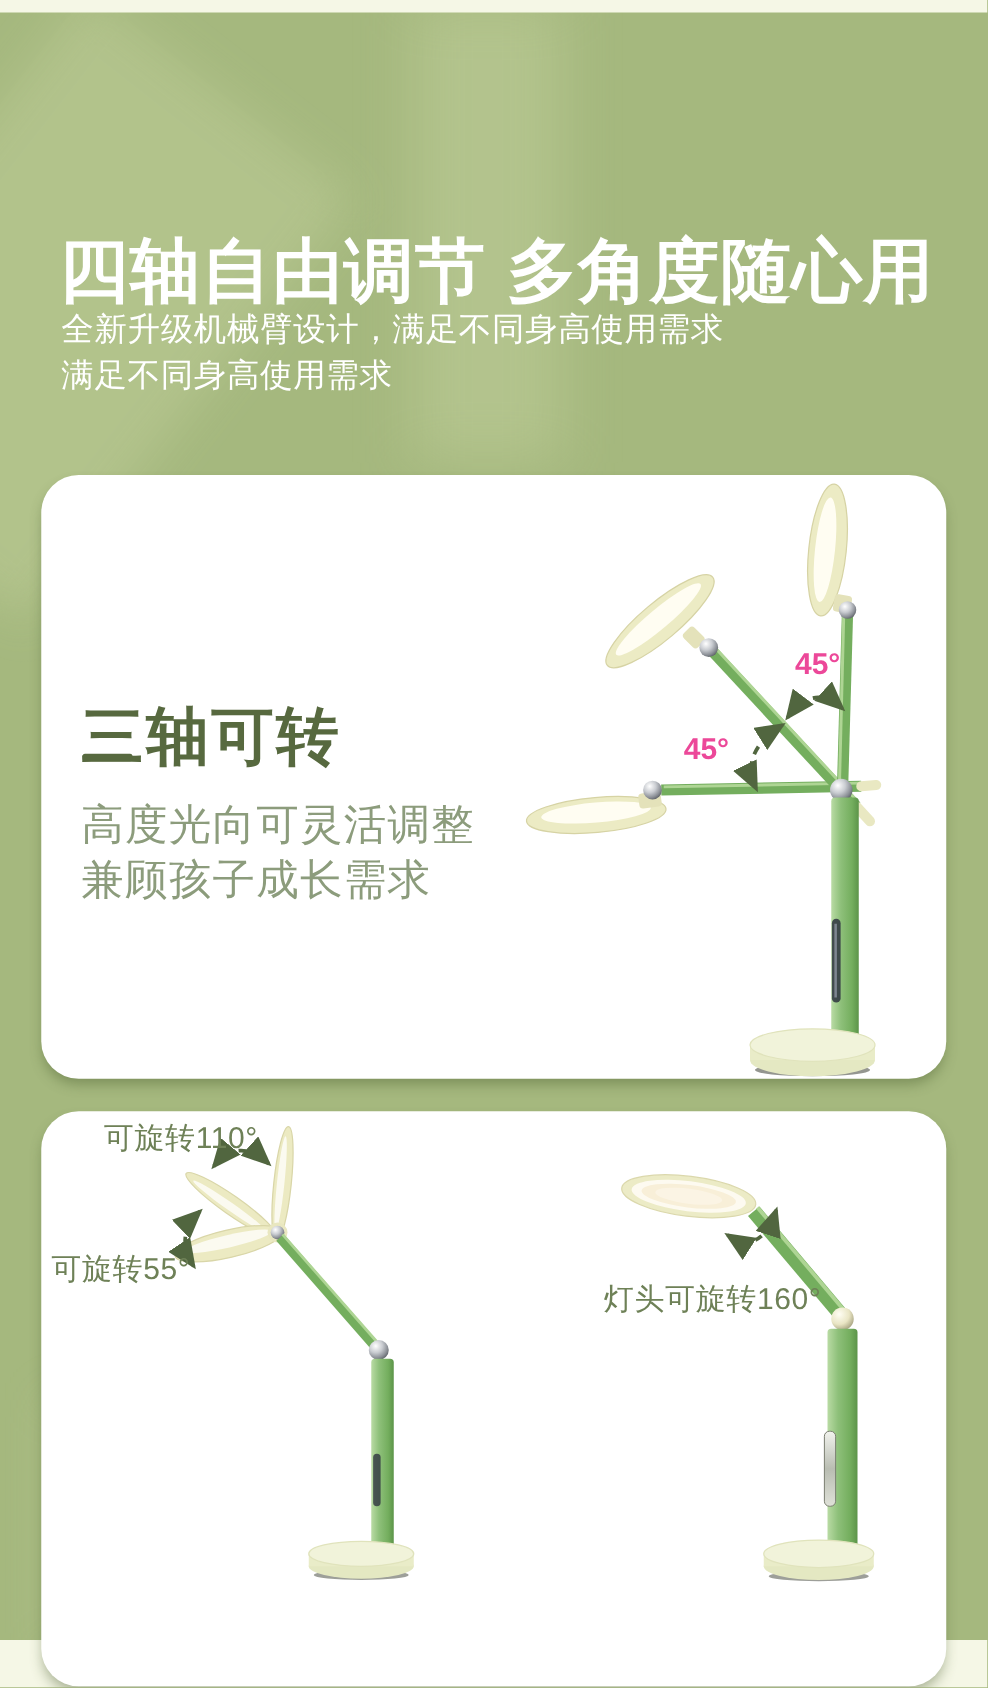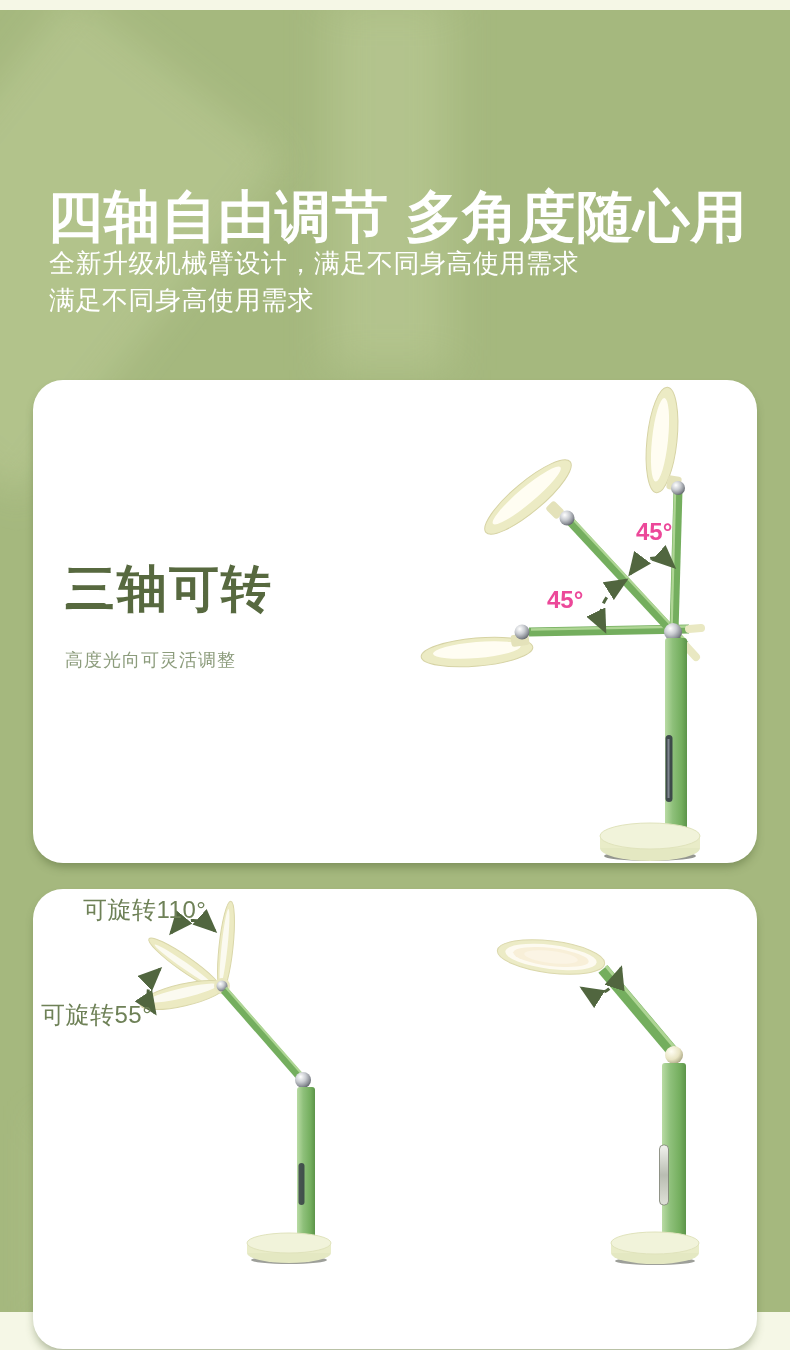--- a/index.html
+++ b/index.html
@@ -26,21 +26,21 @@
   .card{position:absolute;left:33px;width:724px;background:#ffffff;border-radius:30px;
         z-index:2;box-shadow:0 6px 10px -2px rgba(74,94,46,.45);}
   .card1{top:380px;height:483px;}
   .card2{top:889px;height:460px;}
   .card svg{position:absolute;left:0;top:0;}
 
   .card-heading{position:absolute;left:32px;top:144px;font-size:50px;line-height:46px;
                 font-weight:bold;color:#57693f;letter-spacing:2px;}
   .heading-dash{position:absolute;left:33px;top:223px;width:40px;height:6px;
                 background:#57693f;border-radius:2px;}
-  .card-desc{position:absolute;left:32px;font-size:18px;line-height:32px;color:#8c9c7c;
+  .card-desc{position:absolute;left:32px;font-size:34px;line-height:32px;color:#8c9c7c;
              letter-spacing:1px;}
   .desc1{top:264px;}
   .desc2{top:308px;}
 
   .angle-label{position:absolute;font-size:24px;color:#ec4899;font-weight:700;}
   .angle-upper{left:603px;top:138px;}
   .angle-lower{left:514px;top:206px;}
 
   .rot-label{position:absolute;font-size:24px;color:#6e8157;font-weight:500;letter-spacing:.5px;}
   .rot110{left:50px;top:5px;}
@@ -130,20 +130,21 @@
       <ellipse cx="617" cy="476" rx="46" ry="5" fill="#3c4034" opacity=".55"></ellipse>
       <ellipse cx="617" cy="468" rx="50" ry="13" fill="#e4e8c2"></ellipse>
       <rect x="567" y="456" width="100" height="12" fill="#e9ecc8"></rect>
       <ellipse cx="617" cy="456" rx="50" ry="13" fill="#f1f3da" stroke="#e0e3bc"></ellipse>
     </g>
   </svg>
 
   <h2 class="card-heading">三轴可转</h2>
   <div class="heading-dash"></div>
   <div class="card-desc desc1">高度光向可灵活调整</div>
+  <div class="card-desc desc2">兼顾孩子成长需求</div>
   <span class="angle-label angle-upper">45°</span>
   <span class="angle-label angle-lower">45°</span>
 </section>
 
 <section class="card card2">
   <svg width="724" height="384" viewBox="0 0 724 384">
     <defs>
       <radialGradient id="ball2" cx="35%" cy="30%" r="75%">
         <stop offset="0%" stop-color="#ffffff"></stop>
           <stop offset="45%" stop-color="#c9ccd1"></stop>
@@ -231,13 +232,14 @@
         <rect x="578" y="354" width="88" height="10" fill="#e9ecc8"></rect>
         <ellipse cx="622" cy="354" rx="44" ry="11" fill="#f1f3da" stroke="#e0e3bc"></ellipse>
       </g>
 
       <path d="M 588 79 Q 576 116 549 99" fill="none" stroke="#51663f" stroke-width="3" stroke-dasharray="6 6" marker-start="url(#ah2s)" marker-end="url(#ah2e)"></path>
     </g>
   </svg>
 
   <span class="rot-label rot110">可旋转110°</span>
   <span class="rot-label rot55">可旋转55°</span>
+  <span class="rot-label rot160">灯头可旋转160°</span>
 </section>
 
 </body></html>

